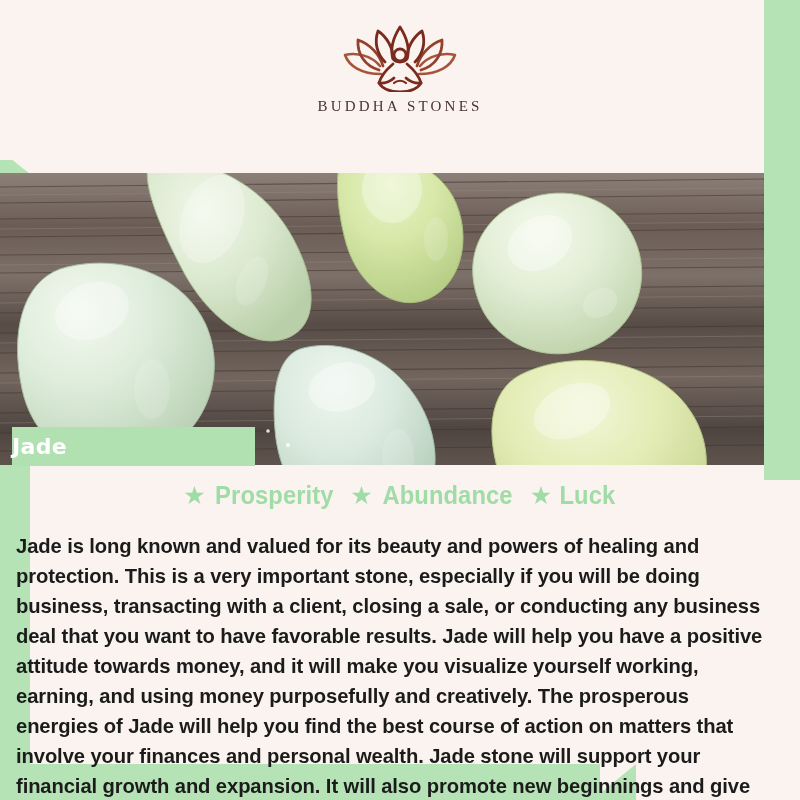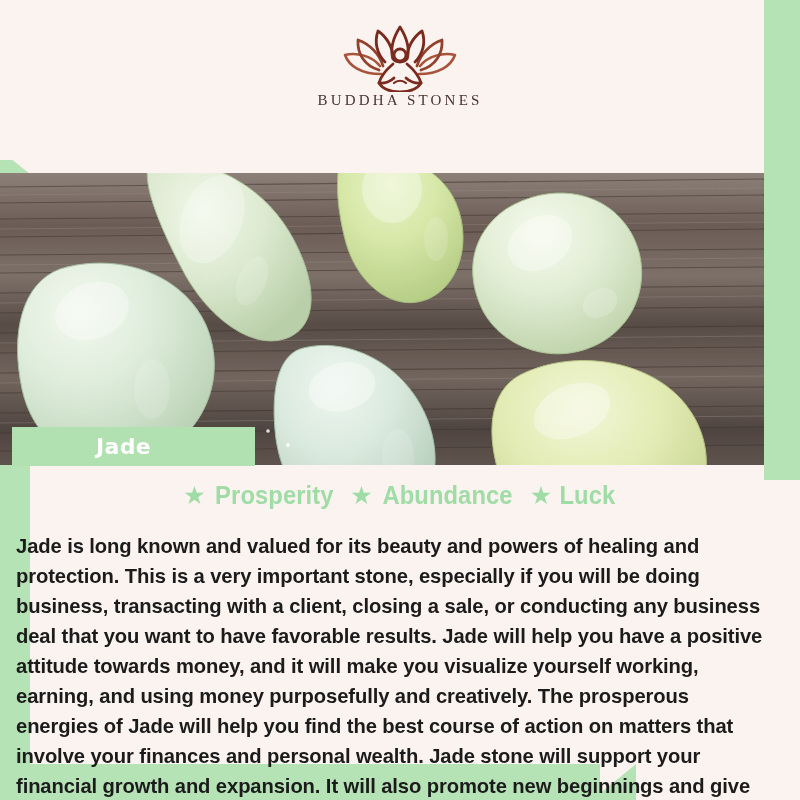--- a/index.html
+++ b/index.html
@@ -34,21 +34,21 @@
     background:#faf3ef;z-index:3;
   }
 
   
   .logo-wrap{
     position:absolute;left:0;top:22px;width:800px;
     display:flex;flex-direction:column;align-items:center;z-index:5;
   }
   .logo-mark{width:118px;height:70px;display:block;}
   .logo-text{
-    font-family:"Liberation Serif", serif;
+    margin-top:6px;font-family:"Liberation Serif", serif;
     font-size:15px;letter-spacing:3.2px;color:#4a3430;font-weight:400;
   }
 
   
   .title-banner{
     position:absolute;left:160px;top:118px;width:480px;height:48px;
     background:#fbf6f2;z-index:6;
     display:flex;align-items:center;justify-content:center;
   }
   .title-text{
@@ -64,21 +64,21 @@
     overflow:hidden;z-index:2;background:#6d5f58;
   }
   .photo svg{display:block;width:764px;height:292px;}
 
   
   .jade-band{
     position:absolute;left:12px;top:427px;width:243px;height:39px;
     background:#b1e0b1;z-index:4;display:flex;align-items:center;
   }
   .jade-text{
-    margin-left:84px;color:#ffffff;font-weight:bold;font-size:22px;
+    color:#ffffff;font-weight:bold;font-size:22px;
     letter-spacing:0.3px;font-family:"DejaVu Sans",sans-serif;
   }
 
   
   .benefits{
     position:absolute;left:0;top:479px;width:800px;height:32px;
     display:flex;align-items:center;justify-content:center;
     gap:14px;z-index:4;
   }
   .benefit{display:flex;align-items:center;gap:6px;}

